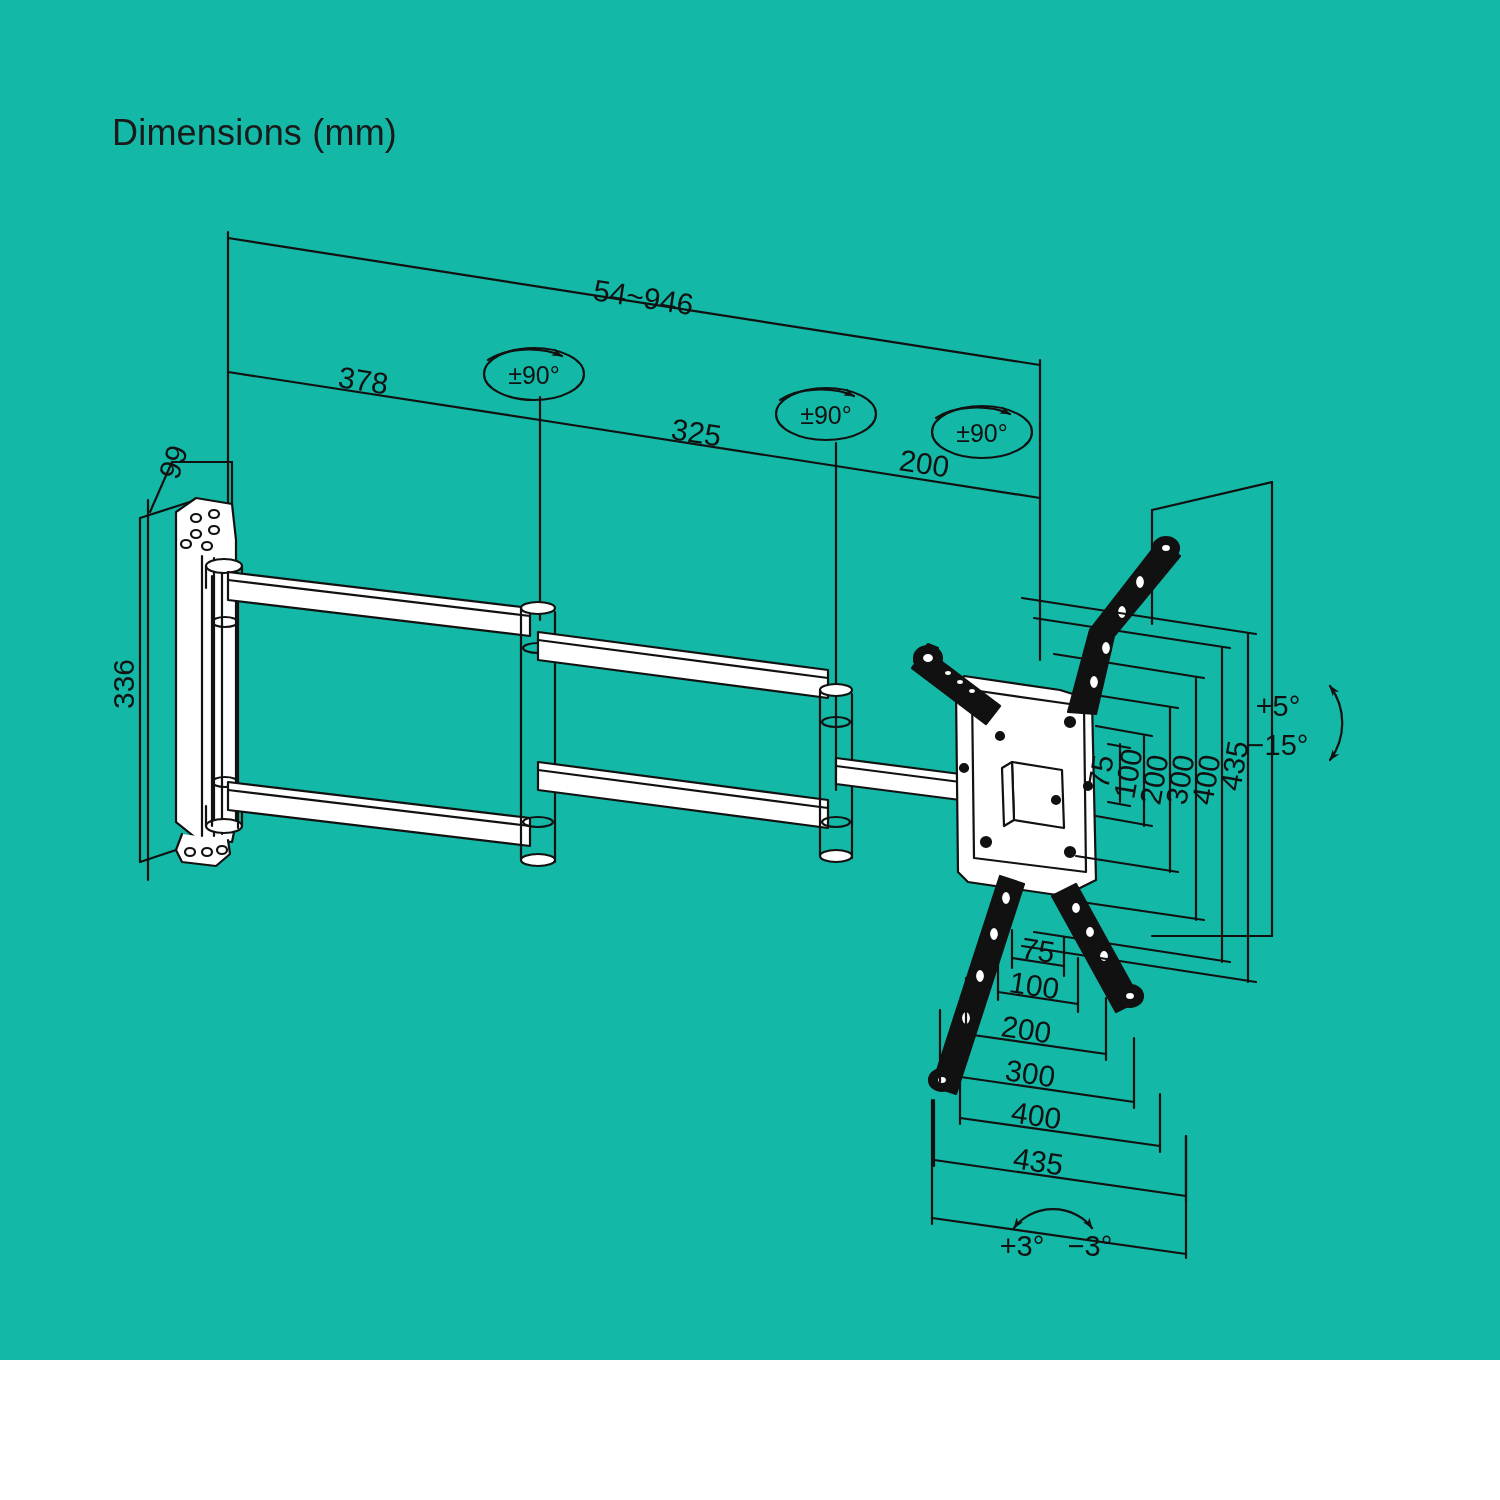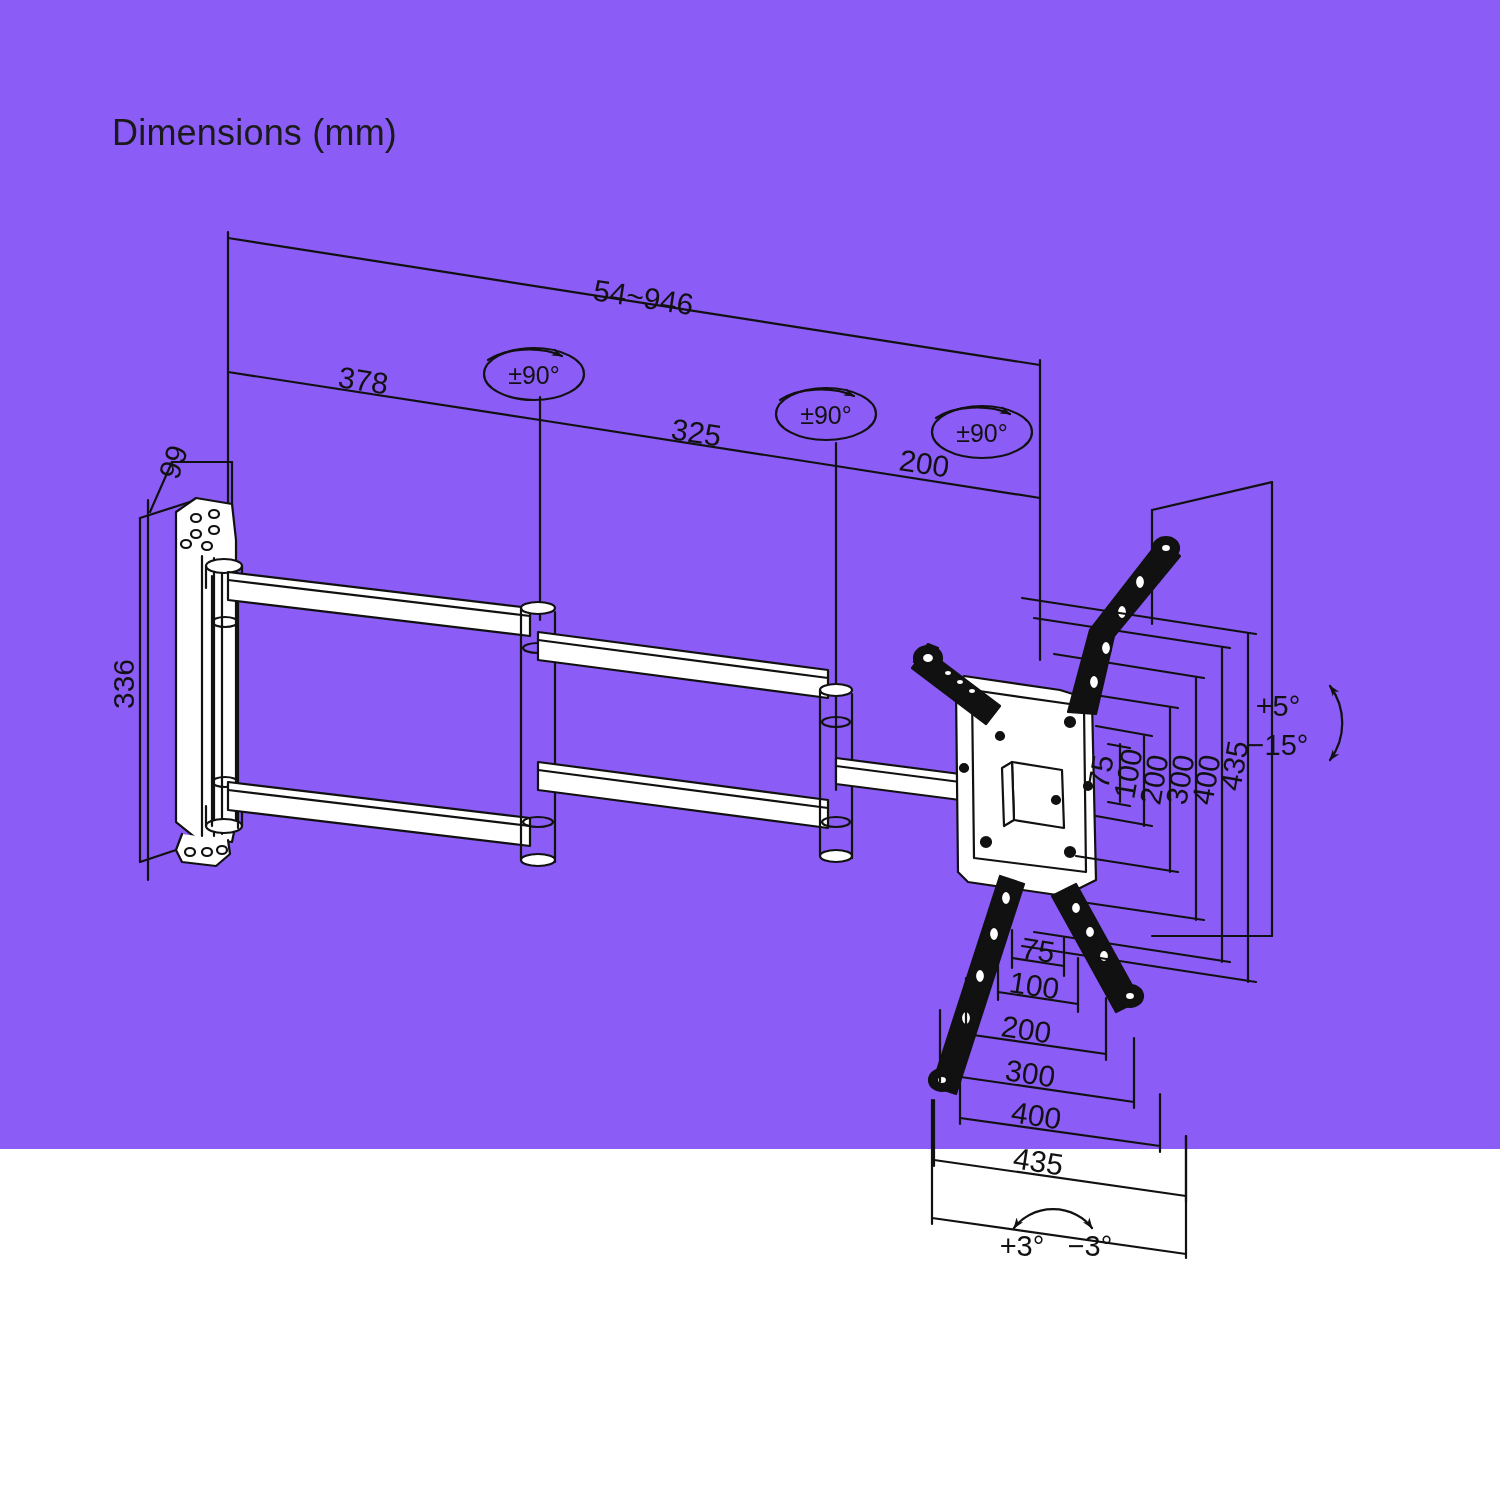--- a/index.html
+++ b/index.html
@@ -10,22 +10,22 @@
   body {
     width: 1500px;
     height: 1500px;
     font-family: "Liberation Sans", sans-serif;
     overflow: hidden;
     position: relative;
   }
   #stage {
     position: relative;
     width: 1500px;
-    height: 1149px;
-    background: #8b5cf6;
+    height: 1360px;
+    background: #14b8a6;
   }
   #title {
     position: absolute;
     left: 112px;
     top: 112px;
     font-size: 36px;
     font-weight: 400;
     color: #1a1a1a;
     letter-spacing: 0.2px;
     white-space: nowrap;

